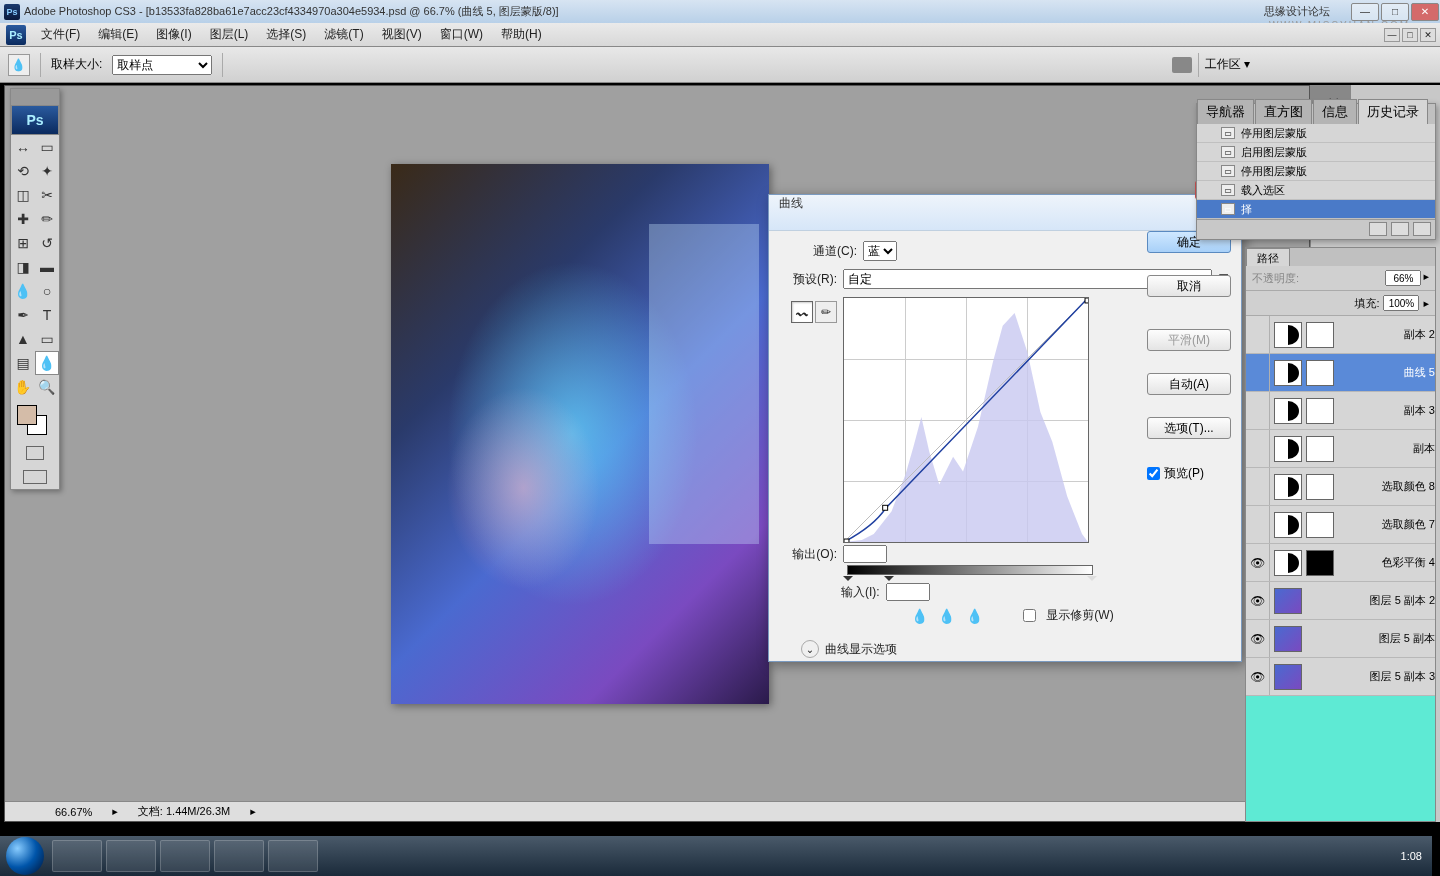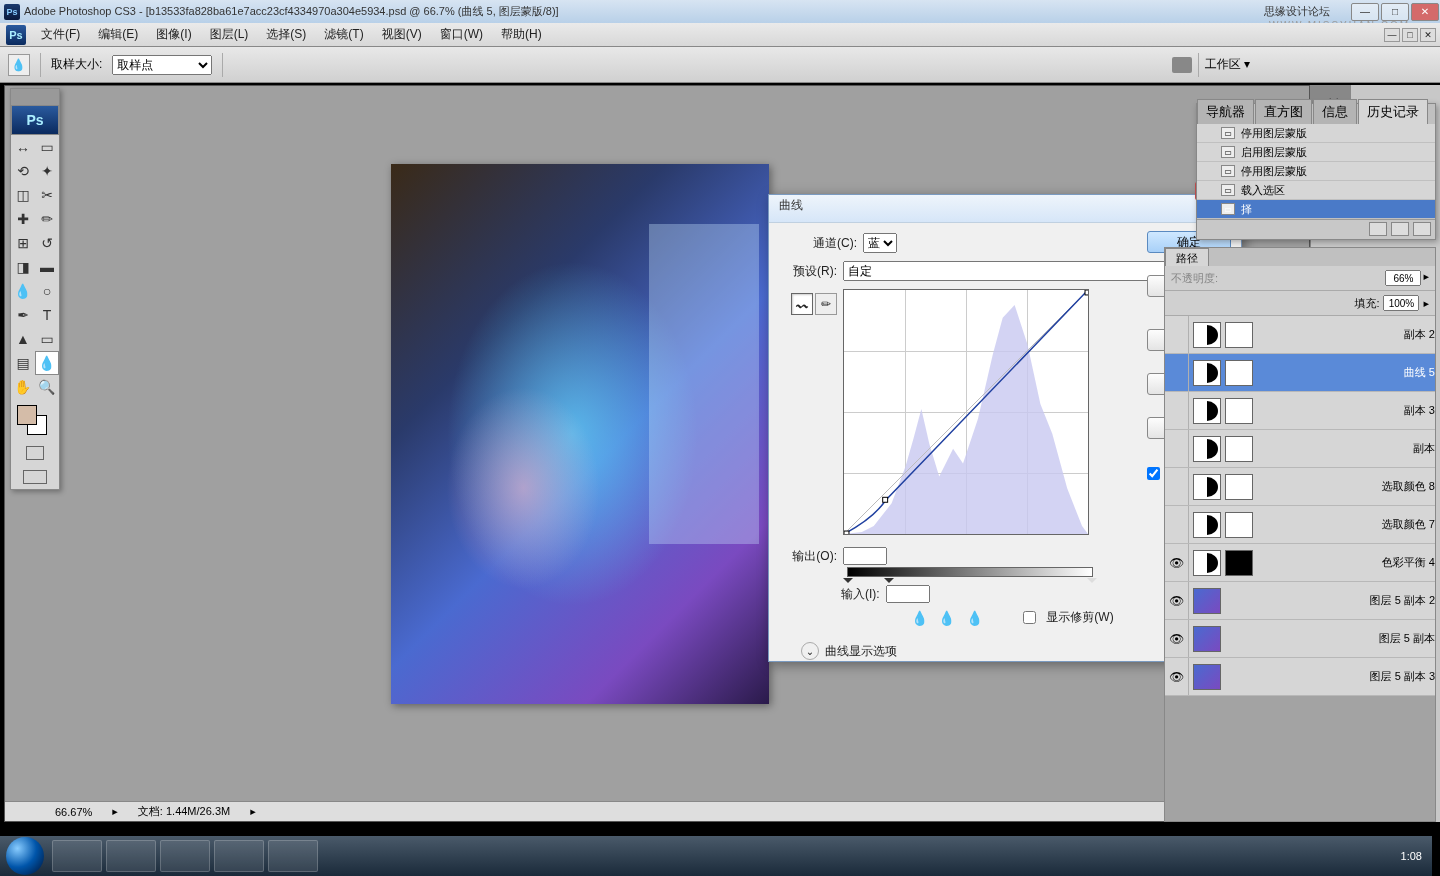--- a/index.html
+++ b/index.html
@@ -35,34 +35,34 @@
 .toolbox .qm span { width:18px; height:14px; border:1px solid #666; }
 .canvas-area { position:absolute; left:4px; top:85px; right:130px; bottom:54px; background:#a0a0a0; border:1px solid #555; z-index:-1; }
 .canvas-area .img { position:absolute; left:386px; top:78px; width:378px; height:540px; background:
  radial-gradient(ellipse at 35% 60%, rgba(255,180,200,.55), transparent 22%),
  radial-gradient(ellipse at 48% 50%, rgba(100,220,255,.7), transparent 45%),
  linear-gradient(135deg,#3a2a18 0%,#2a3a6a 30%,#4a6ad0 55%,#7a4ac0 80%,#2a1a4a 100%);
  box-shadow:2px 2px 8px rgba(0,0,0,.4); }
 .canvas-area .img::after { content:""; position:absolute; right:10px; top:60px; width:110px; height:320px; background:rgba(200,230,255,.35); }
 .canvas-area .status { position:absolute; left:0; right:0; bottom:0; height:20px; background:#dedede; border-top:1px solid #888; display:flex; align-items:center; font-size:11px; padding-left:50px; gap:20px; }
 .curves { position:absolute; left:768px; top:194px; width:474px; height:468px; background:#f0f0f0; border:1px solid #7a9ac0; box-shadow:3px 3px 12px rgba(0,0,0,.4); }
-.curves .titlebar { height:28px; background:linear-gradient(#eef4fb,#d6e6f8); display:flex; align-items:flex-end; padding:8px 10px; font-size:12px; color:#333; border-bottom:1px solid #c0d0e0; }
+.curves .titlebar { height:36px; background:linear-gradient(#eef4fb,#d6e6f8); display:flex; align-items:flex-start; padding:0 10px; font-size:12px; color:#333; border-bottom:1px solid #c0d0e0; }
 .curves .titlebar .xbox { margin-left:auto; width:46px; height:18px; background:#c75050; color:#fff; display:flex; align-items:center; justify-content:center; font-size:11px; border-radius:2px; transform:translate(10px,-14px); }
 .curves .body { padding:10px 12px; font-size:12px; color:#222; }
 .curves .row { display:flex; align-items:center; gap:6px; margin-bottom:8px; }
 .curves .row label { width:56px; text-align:right; }
 .curves select { flex:1; height:20px; font-size:12px; }
 .curves .graph-wrap { display:flex; gap:6px; }
 .curves .icons { width:56px; display:flex; flex-direction:column; align-items:flex-end; gap:4px; padding-top:4px; }
 .curves .icons .ibtn { width:22px; height:22px; border:1px solid #999; background:#eee; display:flex; align-items:center; justify-content:center; font-size:12px; }
 .curves .icons .ibtn.sel { background:#fff; border:1px solid #666; box-shadow:inset 1px 1px 2px rgba(0,0,0,.2); }
 .curves .graph { width:246px; height:246px; border:1px solid #666; position:relative; background:#fff; }
 .curves .graph .grid-line { position:absolute; background:#ccc; }
 .curves .graph svg { position:absolute; inset:0; }
-.curves .out-row { display:flex; align-items:center; gap:6px; margin-top:12px; }
+.curves .out-row { display:flex; align-items:center; gap:6px; margin-top:2px; }
 .curves .out-row label { width:56px; text-align:right; }
 .curves .out-row input { width:44px; height:18px; font-size:11px; }
 .curves .grad-h { margin-left:66px; margin-top:2px; width:246px; height:10px; background:linear-gradient(90deg,#000,#fff); border:1px solid #666; position:relative; }
 .curves .grad-h .tri { position:absolute; top:10px; width:0; height:0; border:5px solid transparent; border-top-color:#333; }
 .curves .in-row { display:flex; align-items:center; gap:6px; margin-left:60px; margin-top:8px; }
 .curves .droppers { display:flex; gap:10px; margin-left:130px; margin-top:6px; align-items:center; }
 .curves .droppers .d { font-size:14px; }
 .curves .disp { display:flex; align-items:center; gap:6px; margin-top:16px; margin-left:20px; }
 .curves .disp .chev { width:18px; height:18px; border:1px solid #aaa; border-radius:9px; display:flex; align-items:center; justify-content:center; font-size:10px; }
 .curves .sidebar { position:absolute; right:10px; top:36px; width:84px; display:flex; flex-direction:column; gap:22px; }
@@ -76,21 +76,21 @@
 .panel1 { position:absolute; right:4px; top:18px; width:240px; background:#d6d6d6; border:1px solid #888; box-shadow:2px 2px 6px rgba(0,0,0,.3); font-size:11px; }
 .panel1 .tabs { display:flex; background:#c0c0c0; height:20px; align-items:flex-end; }
 .panel1 .tabs span { padding:3px 8px; background:#b4b4b4; border:1px solid #888; border-bottom:none; margin-right:1px; font-size:13px; }
 .panel1 .tabs span.act { background:#d6d6d6; }
 .panel1 .hist { max-height:100px; overflow:hidden; }
 .panel1 .hist .hi { display:flex; align-items:center; height:19px; padding-left:24px; gap:6px; border-bottom:1px solid #c0c0c0; }
 .panel1 .hist .hi.sel { background:#4a7ac8; color:#fff; }
 .panel1 .hist .hic { width:14px; height:12px; border:1px solid #888; background:#eee; font-size:8px; display:flex; align-items:center; justify-content:center; }
 .panel1 .btns { height:20px; background:#c8c8c8; border-top:1px solid #999; display:flex; justify-content:flex-end; gap:4px; padding:2px 4px; }
 .panel1 .btns span { width:18px; height:14px; border:1px solid #888; background:#ddd; }
-.panel2 { position:absolute; right:4px; top:162px; width:272px; bottom:0; background:#a3a3a3; border:1px solid #888; font-size:11px; }
+.panel2 { position:absolute; right:4px; top:162px; width:191px; bottom:0; background:#5eead4; border:1px solid #888; font-size:11px; }
 .panel2 .tabs { display:flex; background:#c0c0c0; height:18px; }
 .panel2 .tabs span { padding:2px 10px; background:#d6d6d6; border:1px solid #888; border-bottom:none; }
 .panel2 .opts { padding:4px 6px; display:flex; align-items:center; gap:4px; background:#d0d0d0; border-bottom:1px solid #aaa; }
 .panel2 .opts .r { margin-left:auto; display:flex; align-items:flex-start; gap:2px; }
 .panel2 .opts input { width:36px; height:16px; font-size:10px; text-align:center; }
 .panel2 .opts .lbl { color:#888; }
 .panel2 .layers { overflow:hidden; }
 .panel2 .layer { display:flex; align-items:center; height:38px; border-bottom:1px solid #b8b8b8; background:#d6d6d6; }
 .panel2 .layer.sel { background:#5a8ad8; color:#fff; }
 .panel2 .layer .eye { width:24px; text-align:center; font-size:12px; border-right:1px solid #b0b0b0; height:100%; display:flex; align-items:center; justify-content:center; }

